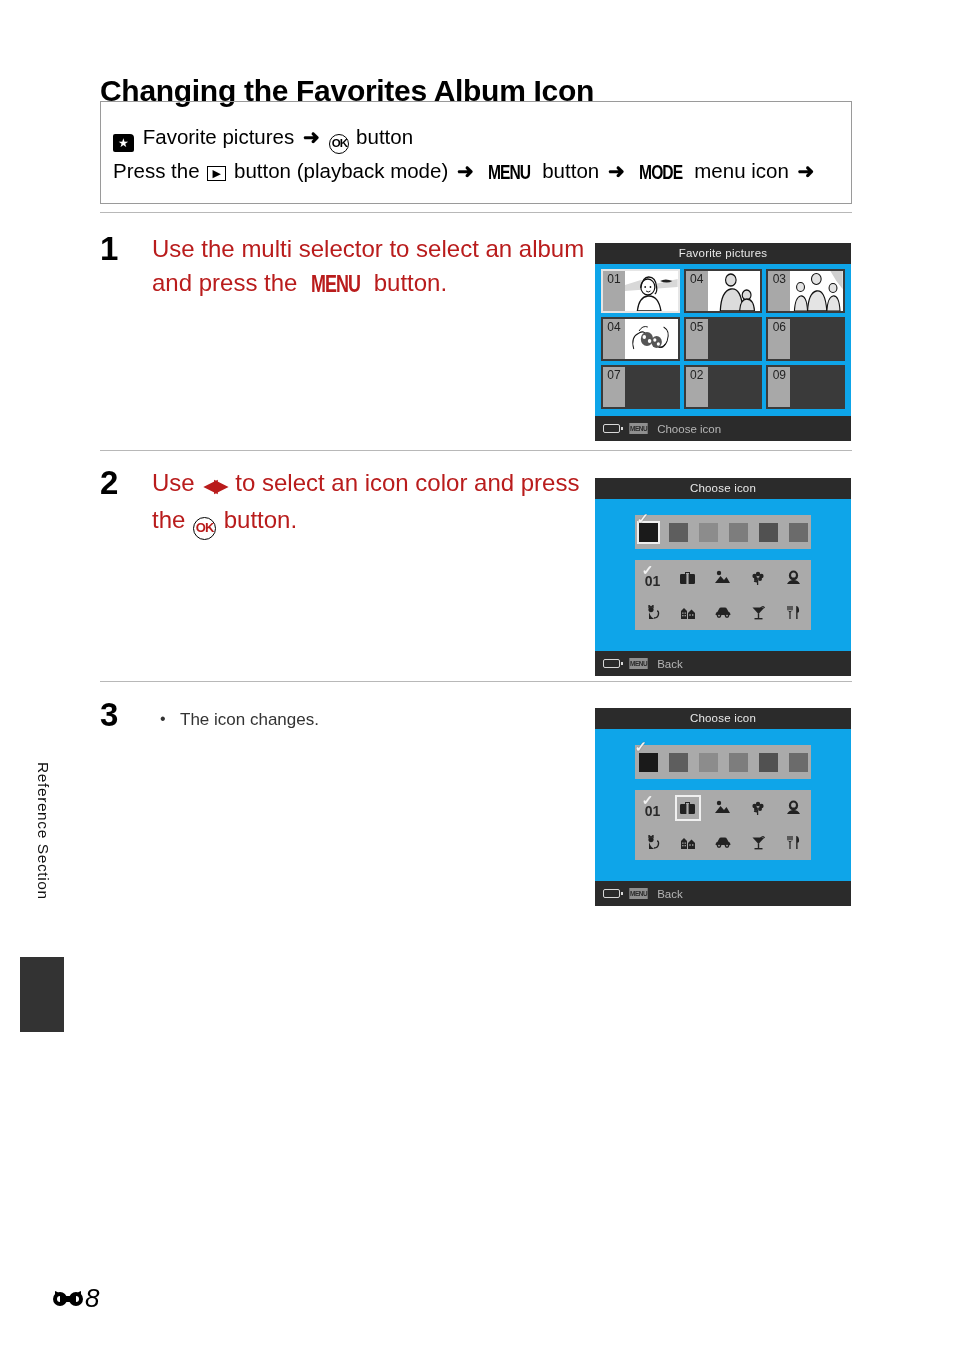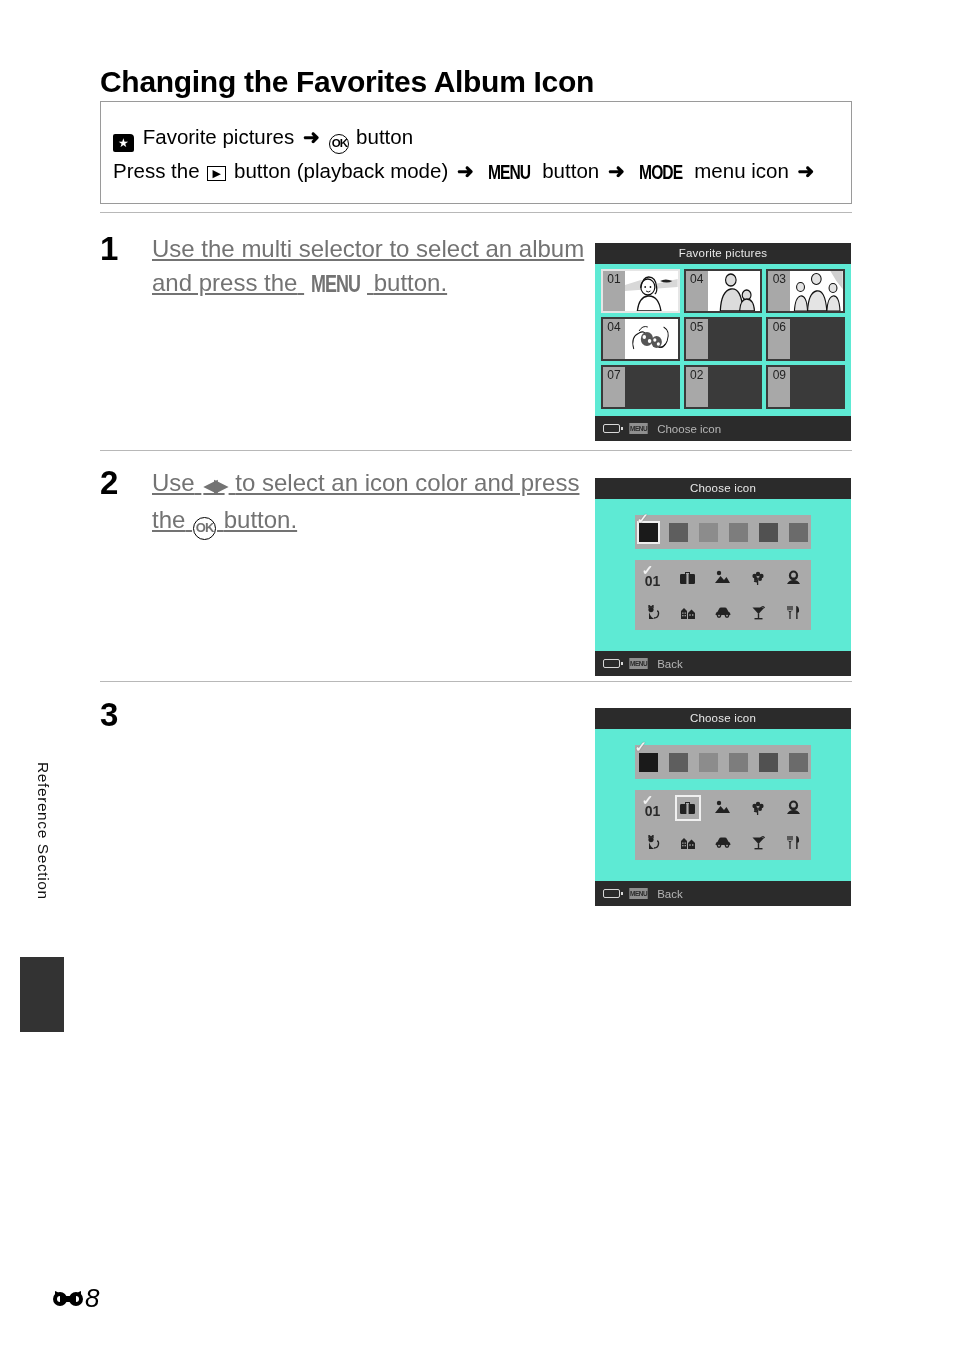--- a/index.html
+++ b/index.html
@@ -40,21 +40,21 @@
     top: 957px;
     width: 44px;
     height: 75px;
     background: #333333;
   }
 
   
   .page-title {
     position: absolute;
     left: 100px;
-    top: 45px;
+    top: 54px;
     width: 760px;
     font-size: 30px;
     font-weight: bold;
     letter-spacing: -0.3px;
     color: #000;
   }
 
   
   .path-box {
     position: absolute;
@@ -166,22 +166,21 @@
     font-size: 33px;
     font-weight: bold;
     line-height: 1;
   }
   .step-body {
     margin-left: 52px;
   }
   .step-text {
     font-size: 24px;
     line-height: 34px;
-    color: #737373;
-    text-decoration: underline;
+    color: #b91c1c;
   }
   .step-bullets {
     margin: 10px 0 0 0;
     padding: 0;
     list-style: none;
   }
   .step-bullets li {
     font-size: 17px;
     line-height: 24px;
     color: #333;
@@ -210,21 +209,21 @@
     background: #2b2b2b;
     color: #e8e8e8;
     font-size: 11.5px;
     line-height: 21px;
     text-align: center;
     letter-spacing: 0.2px;
   }
   .lcd-body {
     position: relative;
     height: 152px;
-    background: #5eead4;
+    background: #0ea5e9;
   }
   .lcd-footer {
     height: 25px;
     background: #2b2b2b;
     display: flex;
     align-items: center;
     padding-left: 8px;
     gap: 7px;
   }
   .batt-icon {
@@ -662,20 +661,23 @@
   <div class="lcd-footer">
     <span class="batt-icon"></span>
     <span class="menu-badge">MENU</span>
     <span class="footer-text">Back</span>
   </div>
 </div>
 
 <div class="step" style="top:698px;">
   <div class="step-num">3</div>
   <div class="step-body">
+    <ul class="step-bullets">
+      <li>The icon changes.</li>
+    </ul>
   </div>
 </div>
 
 <div class="lcd" style="left:595px; top:708px;">
   <div class="lcd-title">Choose icon</div>
   <div class="lcd-body">
 
     <div class="swatch-panel">
       <div class="swatch-wrap">
         <span class="check-mark">✓</span>

